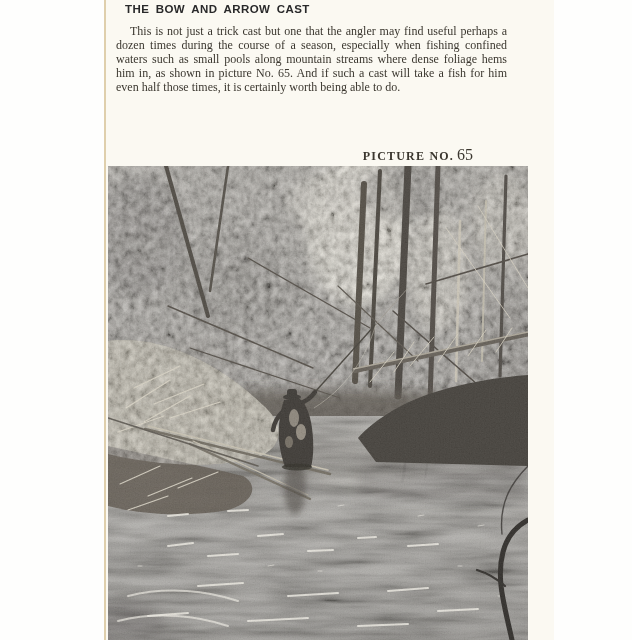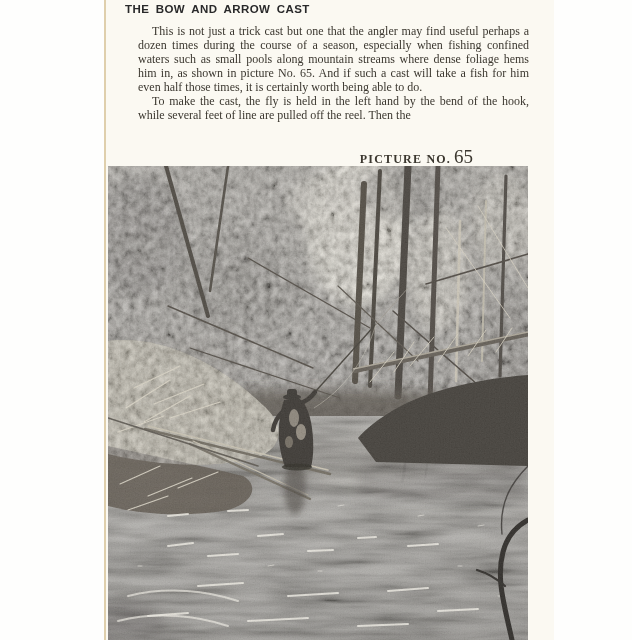--- a/index.html
+++ b/index.html
@@ -16,53 +16,52 @@
     position:absolute; left:104px; top:0; width:2px; height:640px;
     background:var(--page-edge-line,#d9c79e); opacity:.85;
   }
   .heading {
     position:absolute; left:125px; top:3px; margin:0;
     font-family:"Liberation Sans", sans-serif; font-weight:bold;
     font-size:11.5px; letter-spacing:.4px; word-spacing:3px;
     color:var(--heading-text,#29292a);
   }
   .bodytext {
-    position:absolute; left:138px; top:24px; width:391px;
+    position:absolute; left:116px; top:24px; width:391px;
     font-size:12px; line-height:14px; text-align:justify;
     color:var(--body-text,#3b372f);
   }
   .bodytext p { margin:0; text-indent:14px; }
   .figure-caption {
     position:absolute; top:146px; right:159px;
     color:var(--body-text,#3b372f); white-space:nowrap;
   }
   .figure-caption .cap-label {
     font-size:12px; letter-spacing:1.2px; font-weight:bold;
   }
   .figure-caption .cap-number {
-    font-size:19px; font-weight:normal; margin-left:3px;
+    font-size:16px; font-weight:normal; margin-left:3px;
   }
   .photo {
     position:absolute; left:108px; top:166px; width:420px; height:474px;
     background:#8b867d; overflow:hidden;
   }
   .photo svg { display:block; }
 </style>
 </head>
 <body>
 
 <div class="canvas">
   <div class="page"></div>
   <div class="page-edge-line"></div>
 
   <h1 class="heading">THE BOW AND ARROW CAST</h1>
 
   <div class="bodytext">
     <p>This is not just a trick cast but one that the angler may find useful perhaps a dozen times during the course of a season, especially when fishing confined waters such as small pools along mountain streams where dense foliage hems him in, as shown in picture No. 65. And if such a cast will take a fish for him even half those times, it is certainly worth being able to do.</p>
-    <p>To make the cast, the fly is held in the left hand by the bend of the hook, while several feet of line are pulled off the reel. Then the</p>
   </div>
 
   <div class="figure-caption">
     <span class="cap-label">PICTURE NO.</span><span class="cap-number">65</span>
   </div>
 
   <div class="photo">
     <svg width="420" height="474" viewBox="0 0 420 474" role="img" aria-label="Black and white photograph of an angler wading waist-deep in a tree-lined mountain stream hemmed in by dense foliage, holding a fly rod, with rippled water in the foreground">
       <defs>
         <linearGradient id="g-foliage" x1="0" y1="0" x2="0" y2="1">

